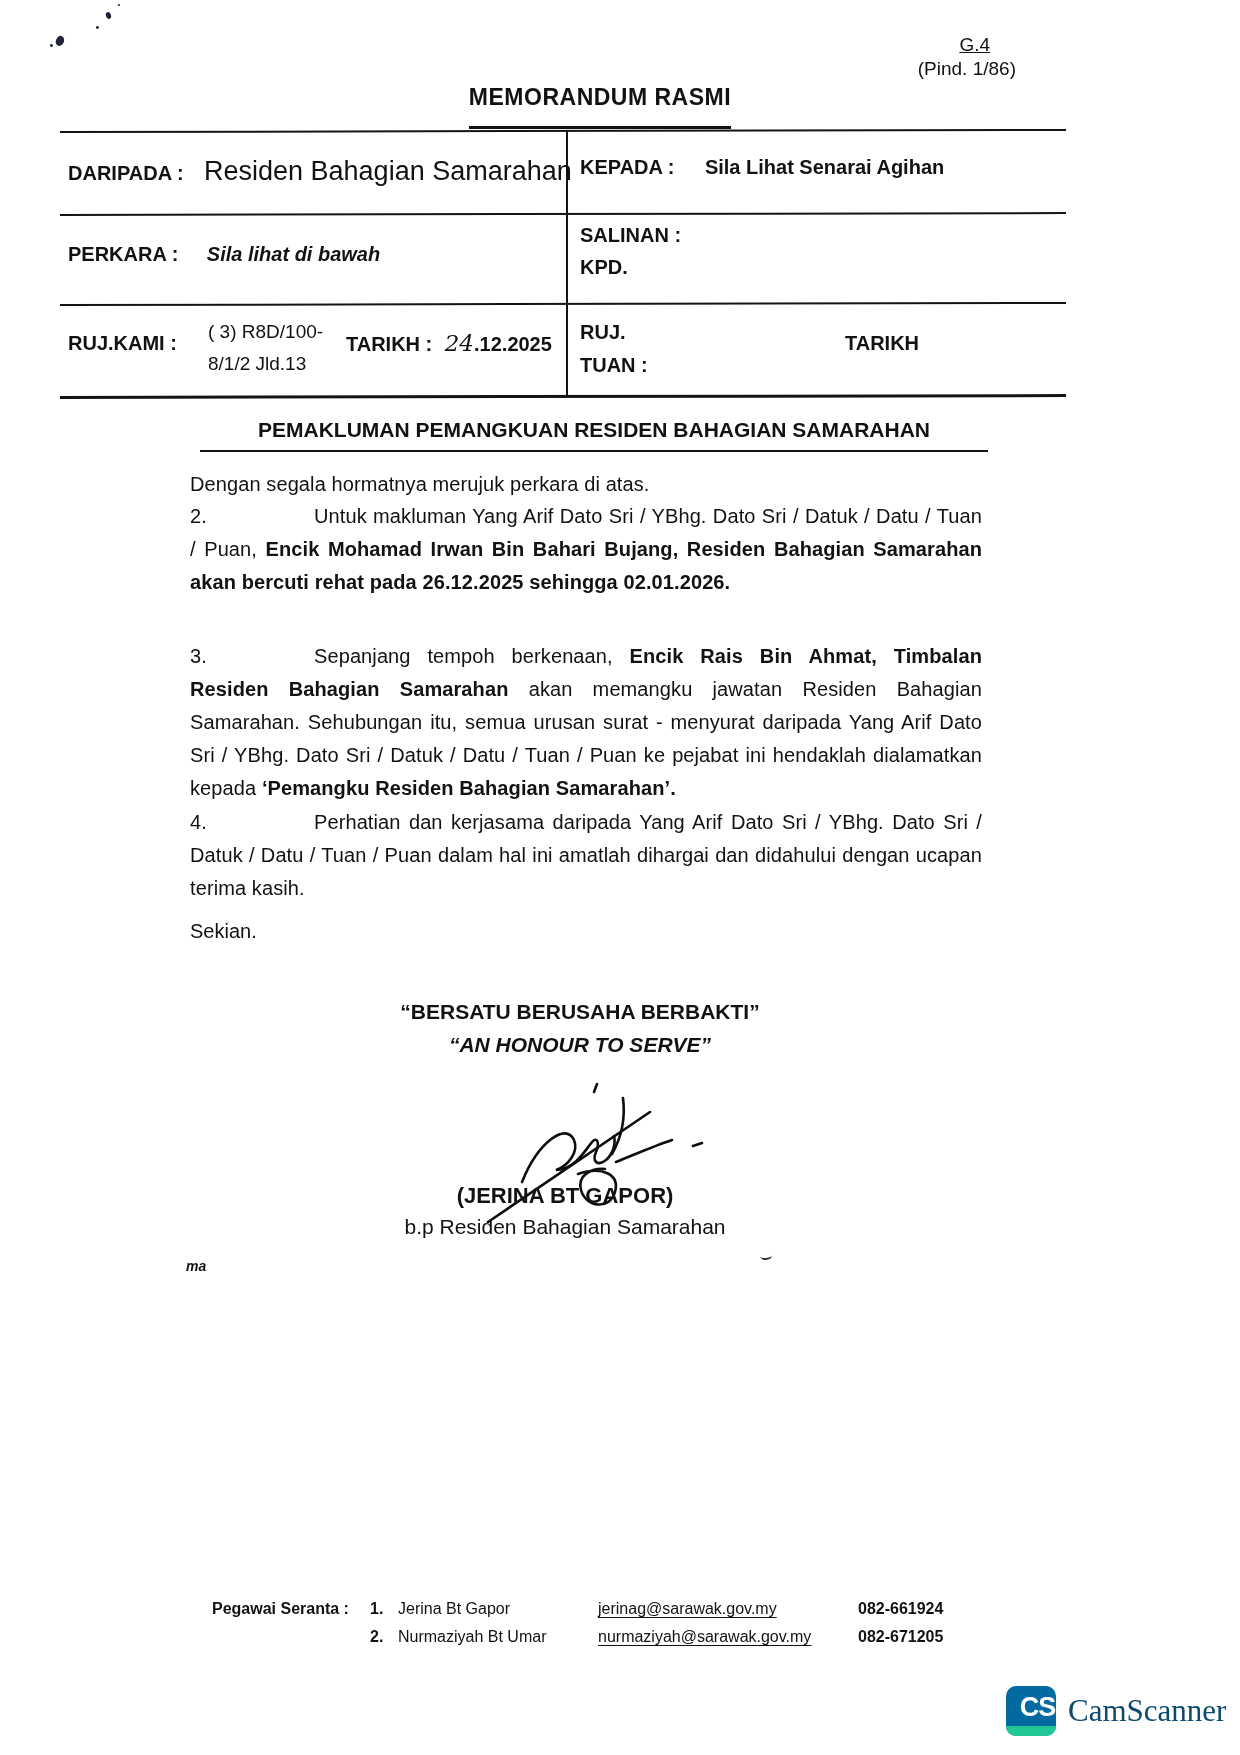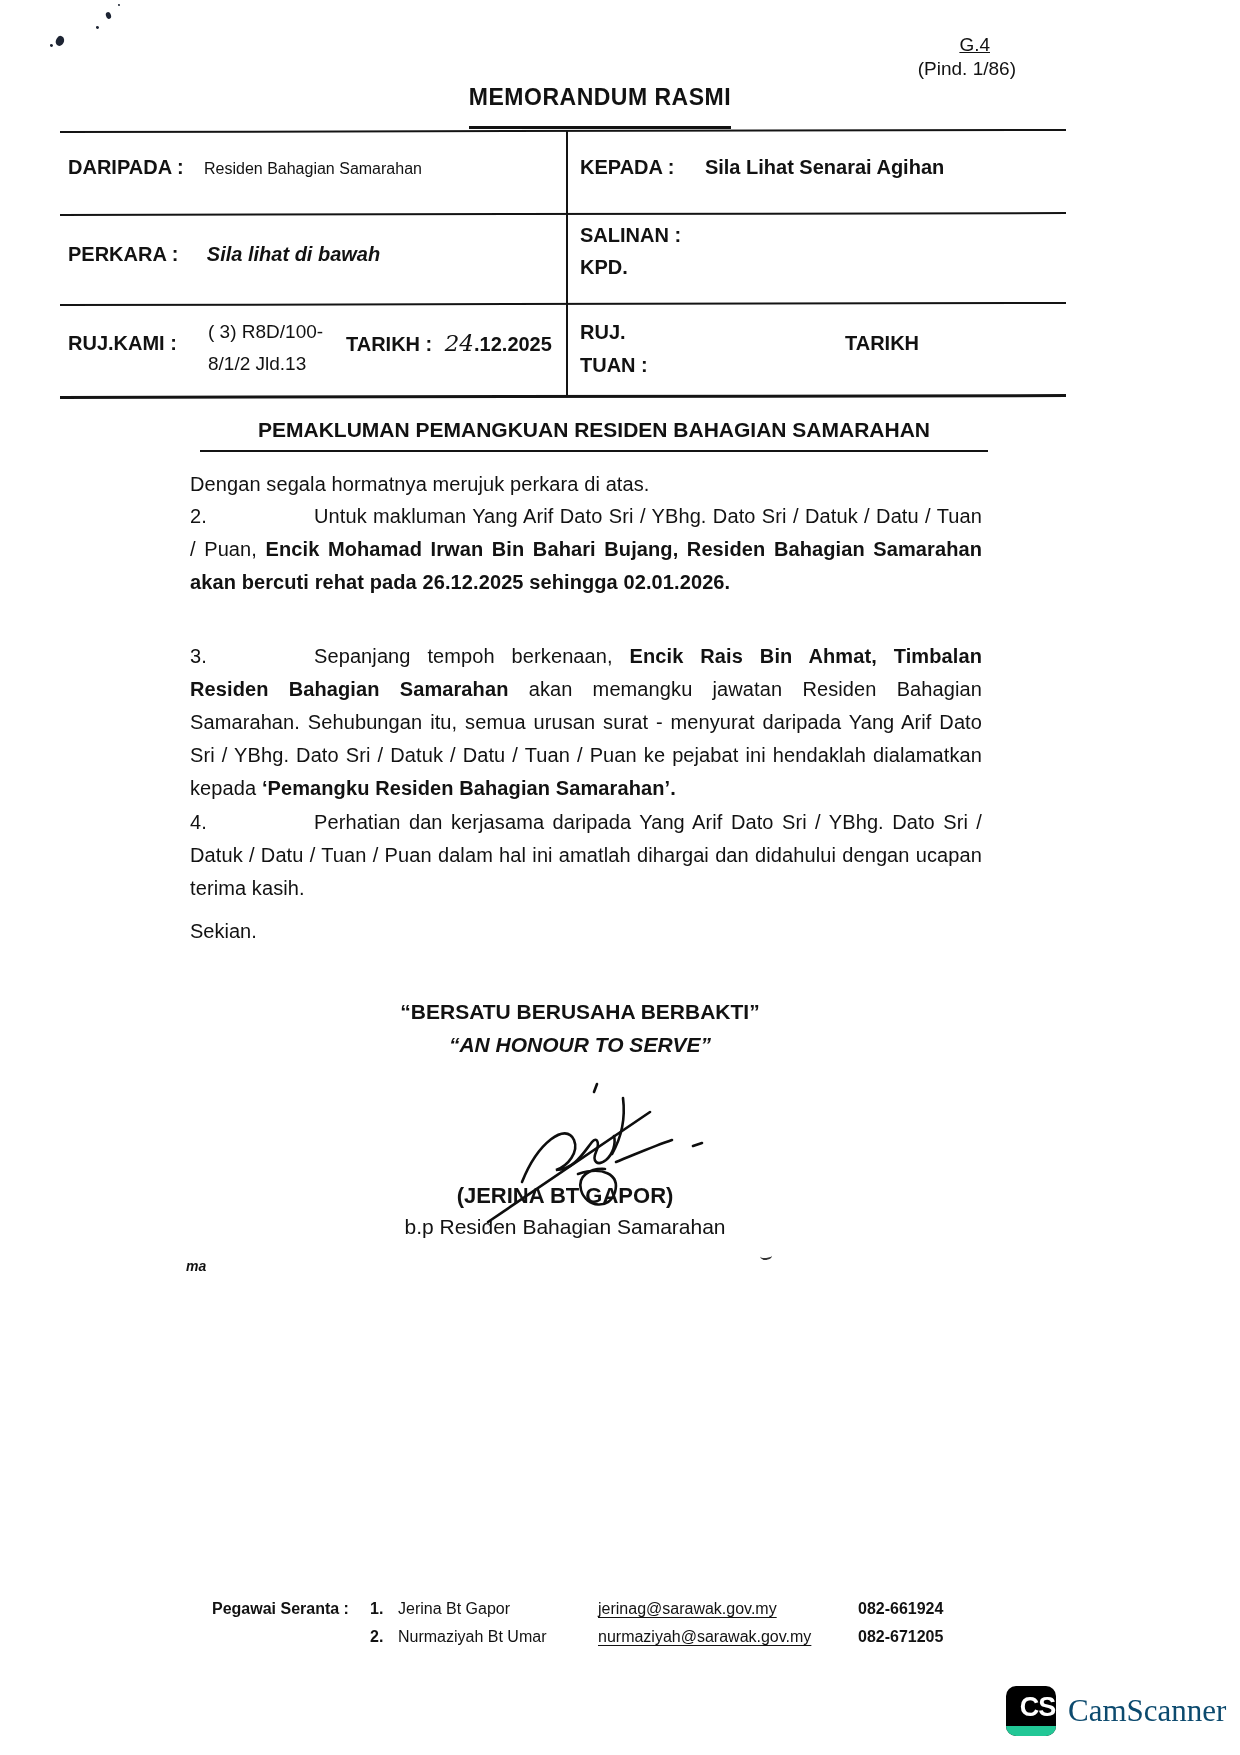--- a/index.html
+++ b/index.html
@@ -16,21 +16,21 @@
   .bi { font-weight:700; font-style:italic; }
   .line { background:#141414; height:2px; }
   .vline { background:#141414; width:2px; }
   .para {
     width:792px; left:190px;
     font-size:20px; line-height:33px;
     text-align:justify; letter-spacing:0.1px;
   }
   .pnum { display:inline-block; width:124px; }
   .tbl-label { font-size:20px; font-weight:700; }
-  .tbl-val { font-size:16px; }
+  .tbl-val { font-size:27px; }
   .center { text-align:center; }
   .speck { position:absolute; background:#1d2433; border-radius:45% 55% 50% 50%; }
   .sig-path { stroke:#0e0e0e; stroke-width:2.6; fill:none; stroke-linecap:round; }
   .email { text-decoration:underline; text-underline-offset:3px; }
   .ft { font-size:16px; }
   .stray-tick {
     width:12px; height:8px;
     border-bottom:2px solid #333;
     border-radius:0 0 60% 60%;
     transform:rotate(-4deg);
@@ -137,18 +137,18 @@
 <div class="abs ft b" style="left:212px;top:1600px;">Pegawai Seranta :</div>
 
 <div class="abs ft" style="left:370px;top:1600px;">
   <span class="b" style="display:inline-block;width:28px;">1.</span><span style="display:inline-block;width:200px;">Jerina Bt Gapor</span><span class="email" style="display:inline-block;width:260px;">jerinag@sarawak.gov.my</span><span class="b">082-661924</span>
 </div>
 <div class="abs ft" style="left:370px;top:1628px;">
   <span class="b" style="display:inline-block;width:28px;">2.</span><span style="display:inline-block;width:200px;">Nurmaziyah Bt Umar</span><span class="email" style="display:inline-block;width:260px;">nurmaziyah@sarawak.gov.my</span><span class="b">082-671205</span>
 </div>
 
 <div class="abs" style="left:1006px;top:1686px;display:flex;align-items:center;">
-  <div style="width: 50px; height: 50px; border-radius: 10px; position: relative; display: flex; align-items: center; justify-content: center; overflow: hidden; background: #000000; padding-left: 13px;">
+  <div style="width: 50px; height: 50px; border-radius: 10px; position: relative; display: flex; align-items: center; justify-content: center; overflow: hidden; background: #0369a1; padding-left: 13px;">
     <span style="color:#fff;font-weight:700;font-size:27px;letter-spacing:-1px;margin-bottom:7px;">CS</span>
     <div style="position: absolute; bottom: 0px; left: 0px; width: 100%; height: 10px; background: rgb(34, 199, 150);"></div>
   </div>
   <span style="font-family:'Liberation Serif',serif;font-size:31px;color:#0c4a6e;margin-left:12px;">CamScanner</span>
 </div>
 
 </body></html>

